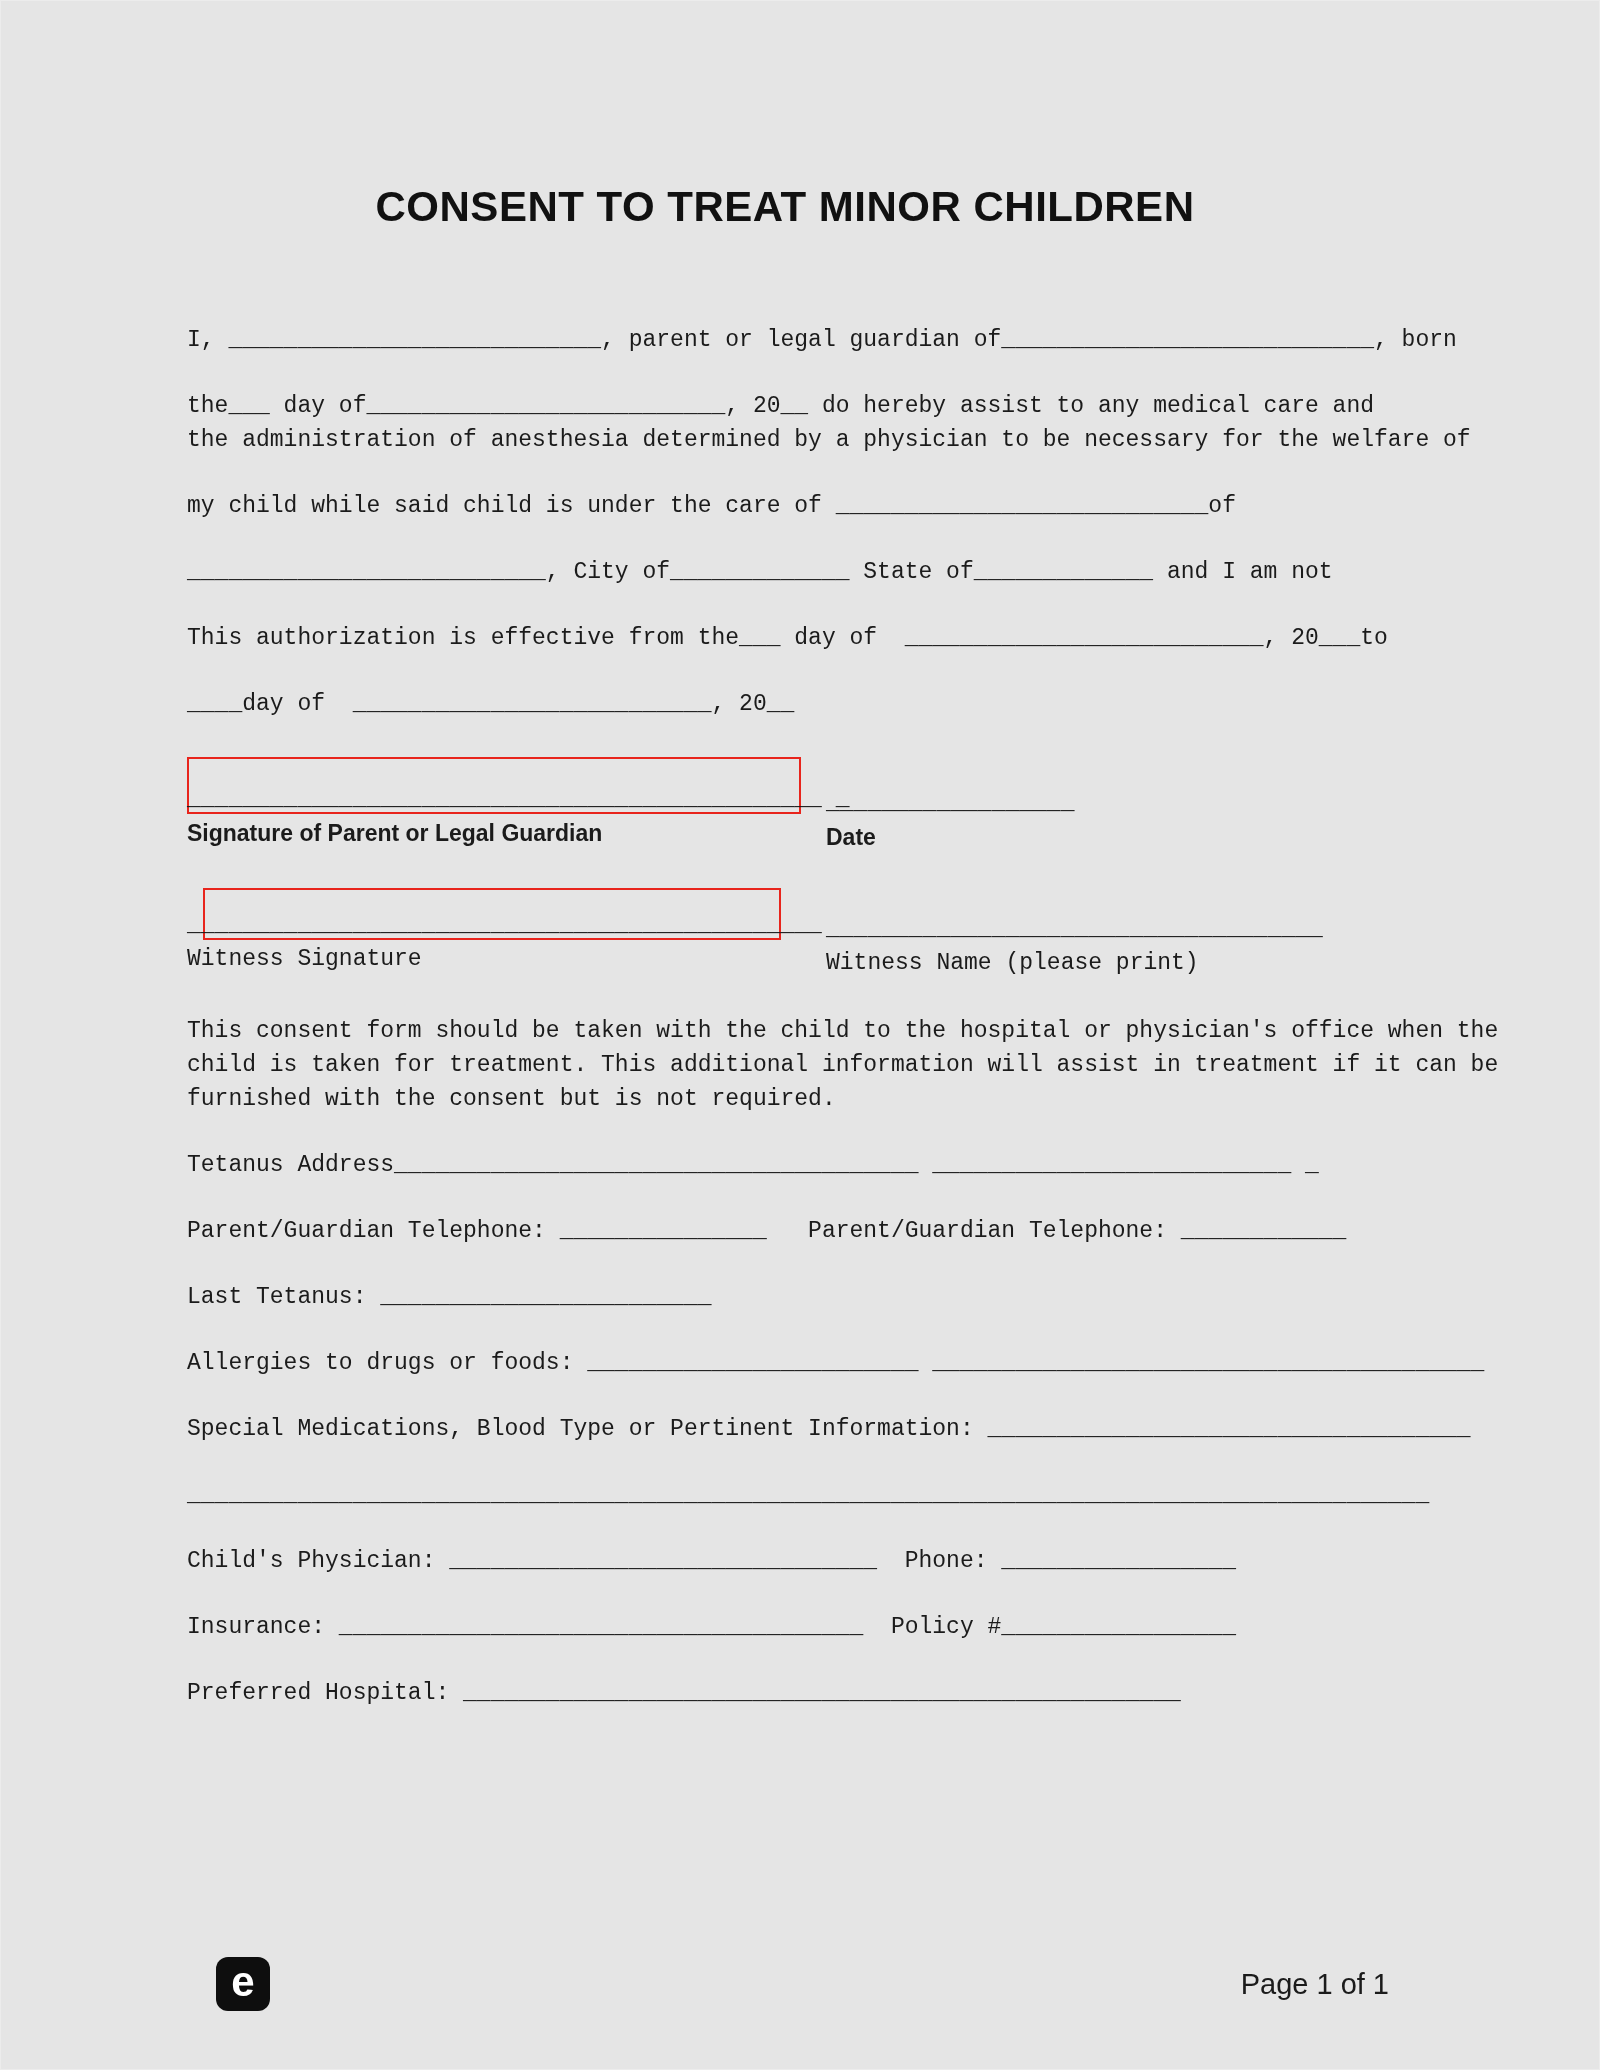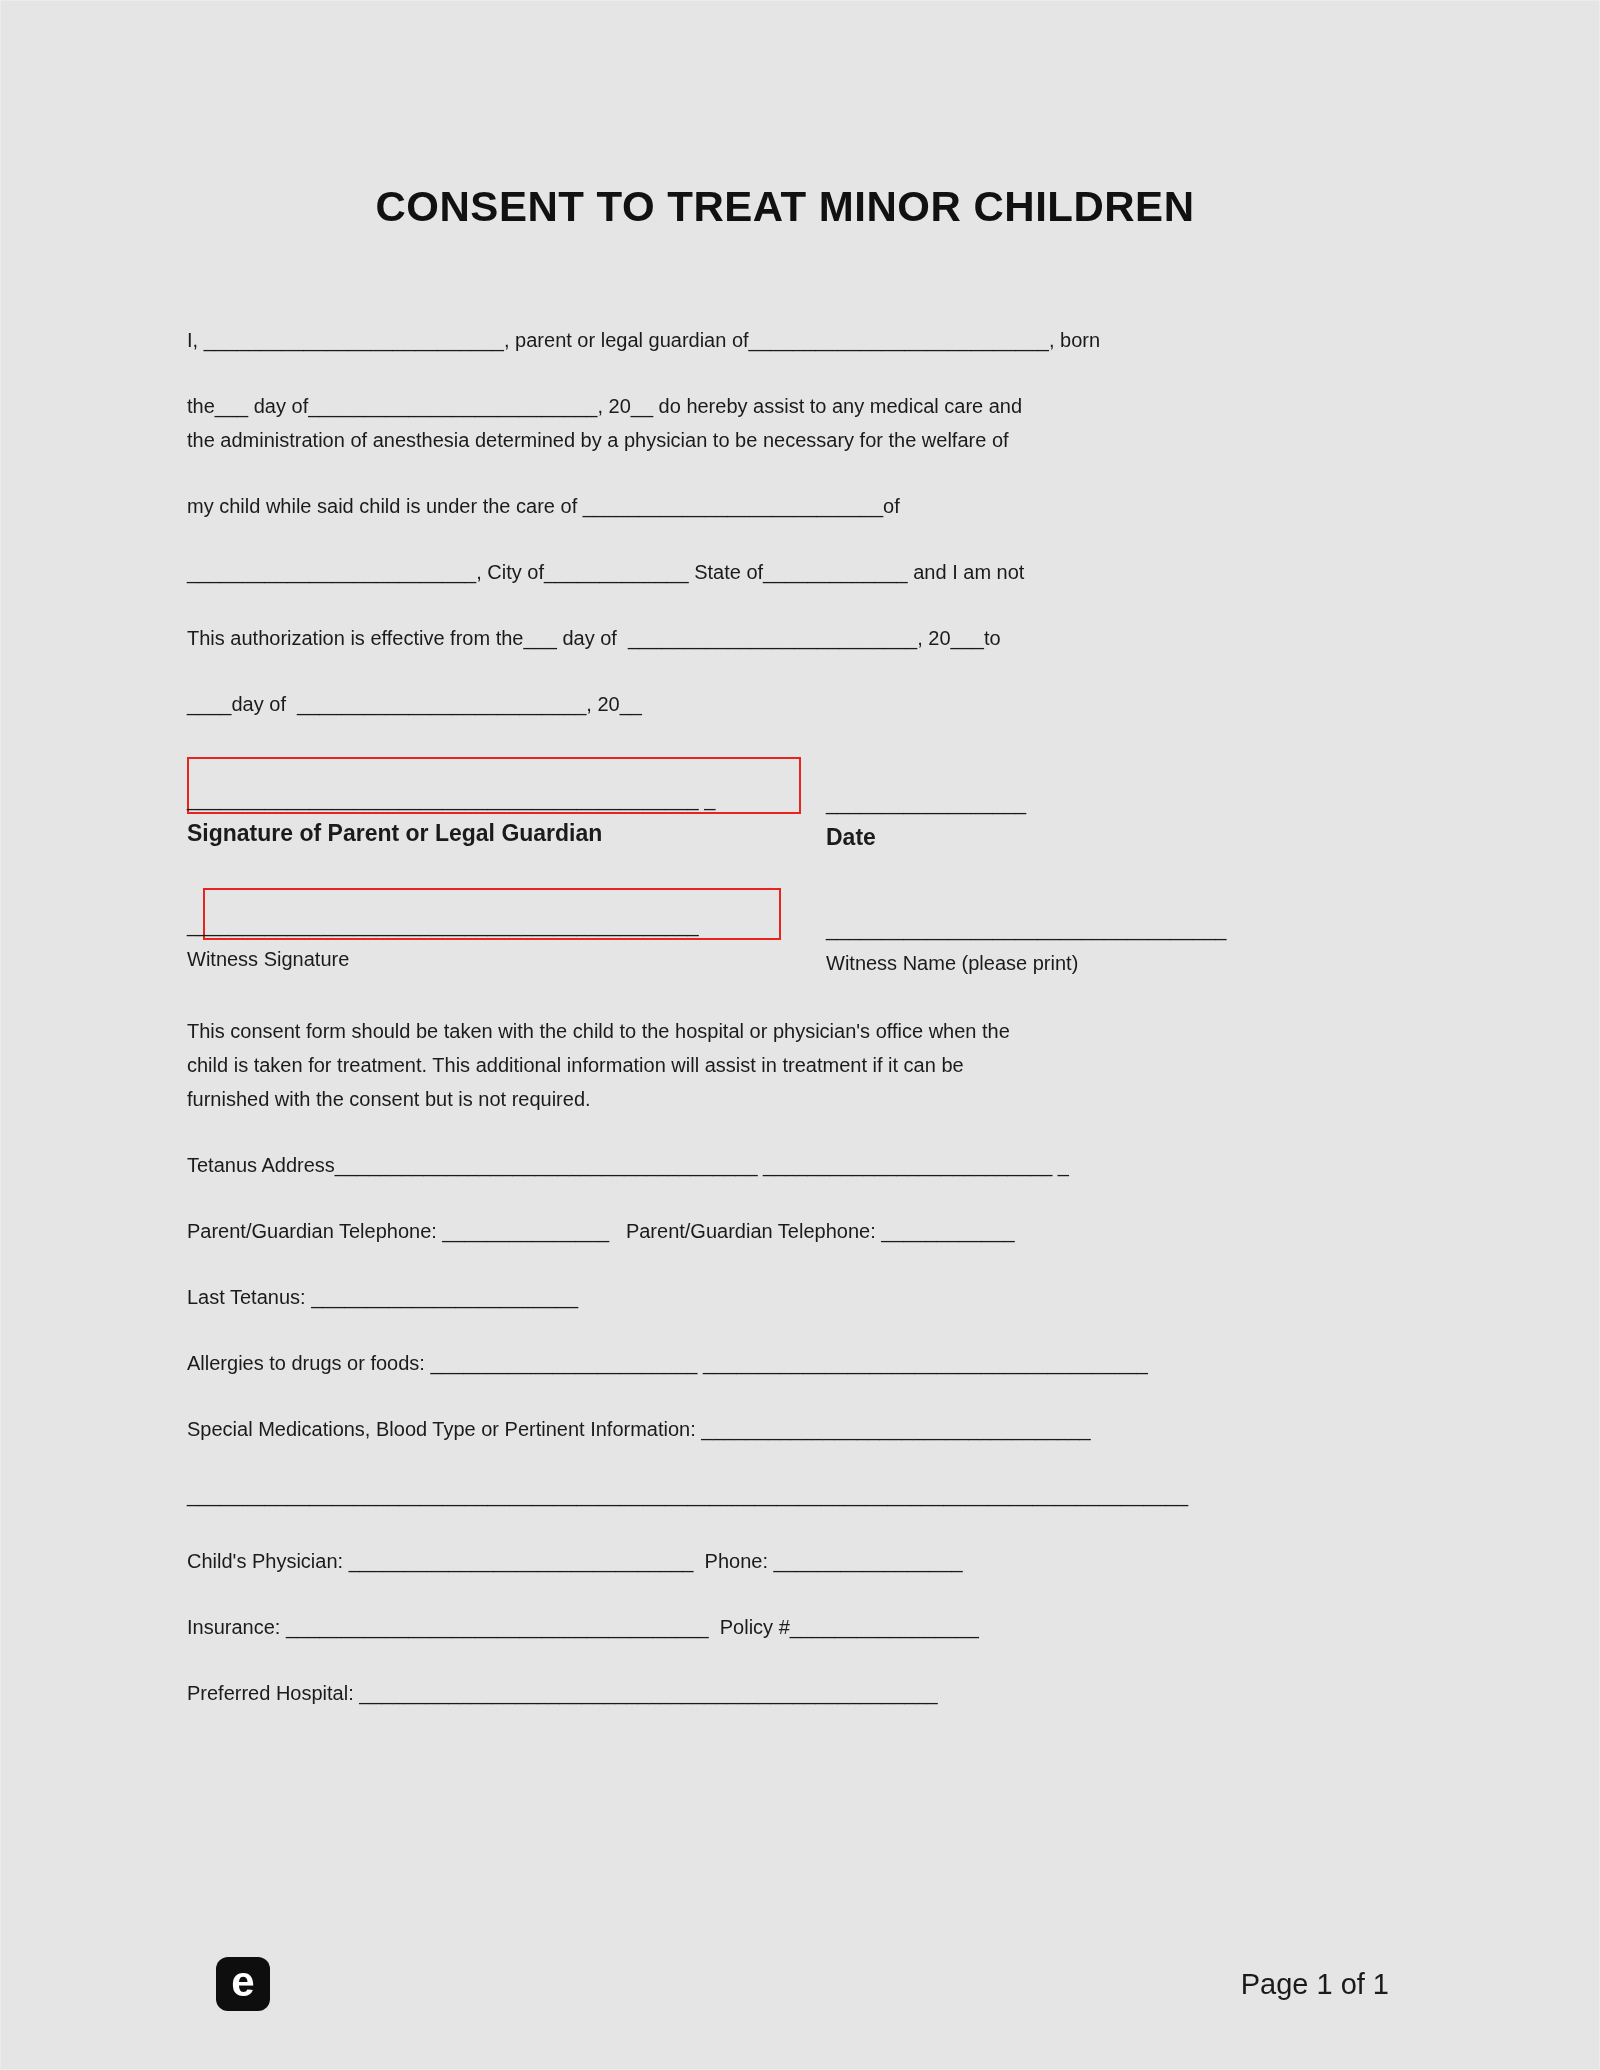--- a/index.html
+++ b/index.html
@@ -23,23 +23,24 @@
   .title {
     font-size:42px;
     font-weight:bold;
     text-align:center;
     letter-spacing:0.5px;
     margin:0 0 92px 0;
     color:#111;
   }
   .para { margin:0 0 32px 0; }
   .line {
-    font-size:20px;
+    font-size:23px;
     line-height:34px;
     white-space:pre;
+    font-family:Liberation Mono, monospace;
   }
   .label-bold {
     font-size:23px;
     line-height:34px;
     font-weight:bold;
     white-space:pre;
   }
   .sig-section { display:flex; align-items:flex-start; }
   .sig-section.first { margin-top:36px; margin-bottom:34px; }
   .sig-section.second { margin-top:18px; margin-bottom:34px; }

